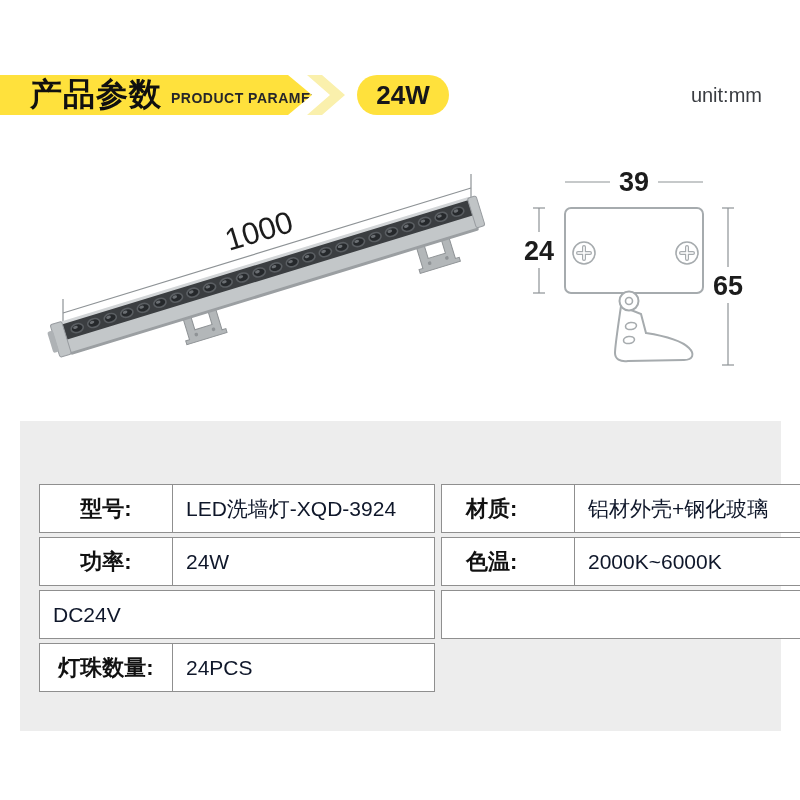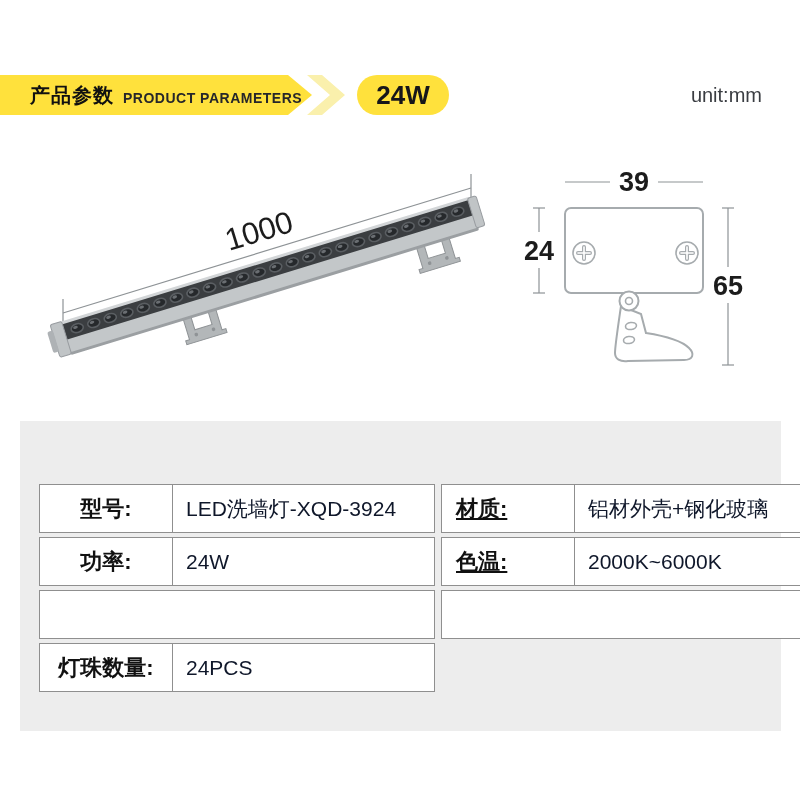--- a/index.html
+++ b/index.html
@@ -15,21 +15,21 @@
     position:relative;width:800px;height:800px;background:#ffffff;overflow:hidden;
     font-family:"Liberation Sans","DejaVu Sans",sans-serif;color:var(--text-dark);
   }
   
   .banner{
     position:absolute;left:0;top:75px;width:312px;height:40px;
     background:var(--banner-yellow);
     clip-path:polygon(0 0, calc(100% - 24px) 0, 100% 50%, calc(100% - 24px) 100%, 0 100%);
     display:flex;align-items:center;padding-left:30px;box-sizing:border-box;gap:9px;
   }
-  .banner .cn{font-size:20px;font-weight:bold;color:#101010;letter-spacing:1px;white-space:nowrap;}
+  .banner .cn{font-size:32px;font-weight:bold;color:#101010;letter-spacing:1px;white-space:nowrap;}
   .banner .en{font-size:14px;font-weight:600;color:#26262a;letter-spacing:.5px;margin-top:5px;white-space:nowrap;}
   .chevron{
     position:absolute;left:307px;top:75px;width:38px;height:40px;background:var(--chevron-pale);
     clip-path:polygon(0 0, 15px 0, 100% 50%, 15px 100%, 0 100%, 23px 50%);
   }
   .badge{
     position:absolute;left:357px;top:75px;width:92px;height:40px;border-radius:20px;
     background:var(--banner-yellow);display:flex;align-items:center;justify-content:center;
     font-size:26px;font-weight:bold;color:#16161a;
   }
@@ -54,21 +54,21 @@
   .spec-row{
     background:#ffffff;border:1px solid var(--cell-border);
     height:47px;display:flex;align-items:stretch;
   }
   .spec-label{
     width:133px;border-right:1px solid var(--cell-border);
     display:flex;align-items:center;font-weight:bold;font-size:22px;color:#111;
     box-sizing:border-box;white-space:nowrap;overflow:hidden;
   }
   .col-left .spec-label{justify-content:center;padding:0 4px;}
-  .col-right .spec-label{justify-content:flex-start;padding-left:14px;text-decoration:underline;}
+  .col-right .spec-label{justify-content:flex-start;padding-left:24px;}
   .spec-value{
     flex:1;display:flex;align-items:center;padding-left:13px;
     font-size:21px;color:#0f172a;white-space:nowrap;overflow:hidden;
   }
 </style>
 </head>
 <body>
 
 <div class="page">
 
@@ -215,20 +215,21 @@
       <div class="spec-col col-left">
         <div class="spec-row">
           <div class="spec-label">型号:</div>
           <div class="spec-value">LED洗墙灯-XQD-3924</div>
         </div>
         <div class="spec-row">
           <div class="spec-label">功率:</div>
           <div class="spec-value">24W</div>
         </div>
         <div class="spec-row">
+          <div class="spec-value">DC24V</div>
         </div>
         <div class="spec-row">
           <div class="spec-label">灯珠数量:</div>
           <div class="spec-value">24PCS</div>
         </div>
       </div>
       <div class="spec-col col-right">
         <div class="spec-row">
           <div class="spec-label">材质:</div>
           <div class="spec-value">铝材外壳+钢化玻璃</div>

